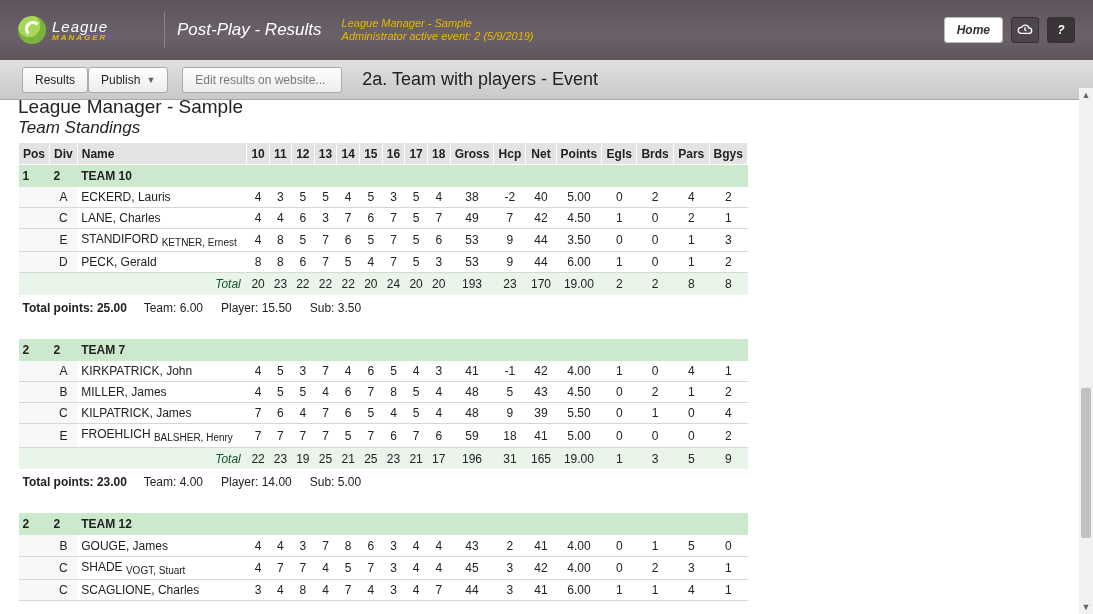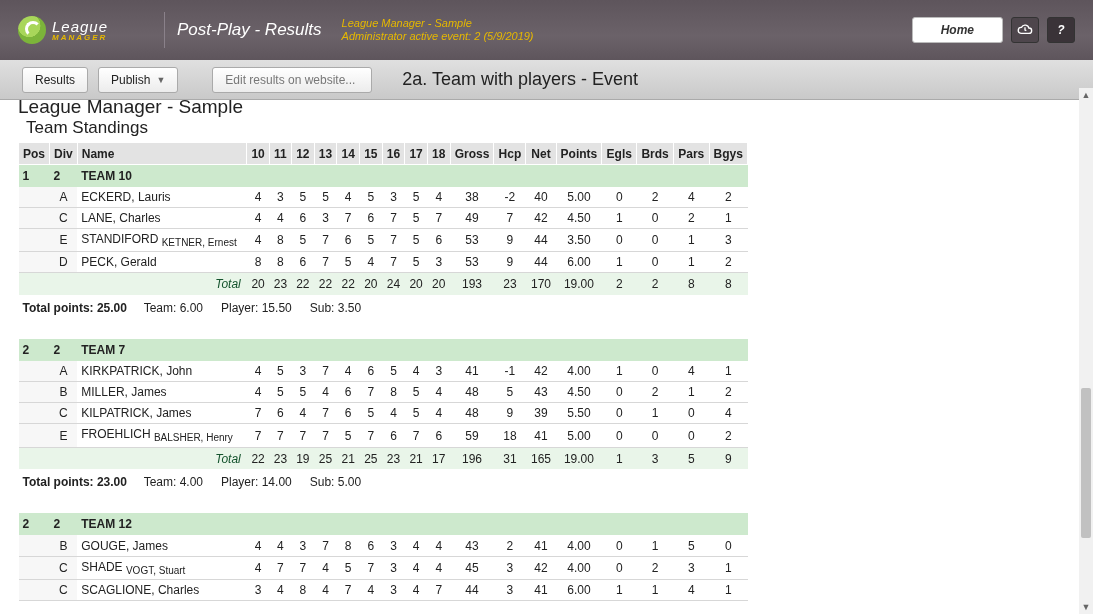--- a/index.html
+++ b/index.html
@@ -23,37 +23,37 @@
   .logo-circle { width:28px; height:28px; border-radius:50%; background:radial-gradient(circle at 40% 35%, #A8D65A 0 45%, #7CB43A 46% 100%); position:relative; flex:none; }
   .logo-circle::after{ content:''; position:absolute; width:10px; height:10px; border:3px solid #fff; border-radius:50%; top:5px; left:7px; border-right-color:transparent; border-bottom-color:transparent;}
   .logo-text { line-height:1; }
   .logo-text .t1{ font-size:15px; letter-spacing:1px; color:#fff; }
   .logo-text .t2{ font-size:8px; letter-spacing:2px; color:var(--accent-gold); font-weight:bold; }
   .vbar{ width:1px; height:36px; background:#8A818A; margin:0 12px;}
   .crumb { font-size:17px; color:#fff; }
   .meta-block{ margin-left:20px; font-size:11px; color:var(--accent-gold); line-height:1.2; }
   .spacer{ flex:1; }
   .hbtn{ height:26px; border-radius:3px; font-size:12px; display:inline-flex; align-items:center; justify-content:center; margin-left:8px; cursor:pointer; }
-  .hbtn.home{ background:#fff; color:#333; padding:0 28px; border:1px solid #bbb; font-weight:bold;}
+  .hbtn.home{ background:#fff; color:#333; padding:0 12px; border:1px solid #bbb; font-weight:bold;}
   .hbtn.icon{ width:28px; background:#4E464C; color:#fff; border:1px solid #333;}
   .hbtn.icon.dark{ background:#3A3338; }
   
-  .toolbar{ height:40px; background:linear-gradient(#E0E0E0,#C9C9C9); display:flex; align-items:center; padding:0 22px; gap:10px; border-bottom:1px solid #aaa;}
+  .toolbar{ height:40px; background:linear-gradient(#E0E0E0,#C9C9C9); display:flex; align-items:center; padding:0 22px; border-bottom:1px solid #aaa;}
   .tbtn{ height:26px; background:linear-gradient(#fff,#ECECEC); border:1px solid #AAA; border-radius:3px; padding:0 12px; font-size:12px; display:inline-flex; align-items:center; cursor:pointer;}
   .tbtn .caret{ margin-left:6px; font-size:9px; color:#666;}
   .tbtn.long{ width:160px; color:#777;}
   .tb-label{ margin-left:20px; font-size:18px; color:#222;}
   
   .scroll-area{ position:absolute; top:88px; bottom:0; left:0; right:14px; overflow:auto; }
   .scroll-faux{ position:absolute; top:88px; bottom:0; right:0; width:14px; background:#F1F1F1; }
   .scroll-faux .arrow{ height:14px; display:flex; align-items:center; justify-content:center; color:#666; font-size:9px; cursor:pointer;}
   .scroll-faux .thumb{ position:absolute; left:2px; right:2px; top:300px; height:150px; background:#C1C1C1; border-radius:2px; cursor:pointer;}
   .report-wrap{ padding:6px 10px 30px 18px; }
   h1.title{ font-size:19px; font-weight:normal; margin:2px 0 0 0;}
-  h2.subtitle{ font-size:17px; font-weight:normal; margin:0 0 4px 8px;}
+  h2.subtitle{ font-size:17px; font-weight:normal; margin:0 0 4px 0;font-style:italic;}
 
   
   table.standings{ border-collapse:collapse; width:730px; font-size:12px; }
   table.standings th, table.standings td{ padding:3px 4px; white-space:nowrap; }
   tr.colhead th{ background:var(--col-head-bg); font-weight:bold; text-align:center; border:1px solid #fff; height:22px;margin-left:48px;}
   tr.colhead th.left{ text-align:left; }
   tr.division td{ background:var(--division-bg); color:#fff; font-weight:bold; font-size:14px; height:22px; padding-left:4px;}
   tr.team td{ background:var(--team-bg); font-weight:bold; height:22px;}
   tr.player td{ background:#fff; border-bottom:1px solid var(--border); height:21px; text-align:center;}
   tr.player td.name, tr.team td.name, tr.totalrow td.name{ text-align:left; }

